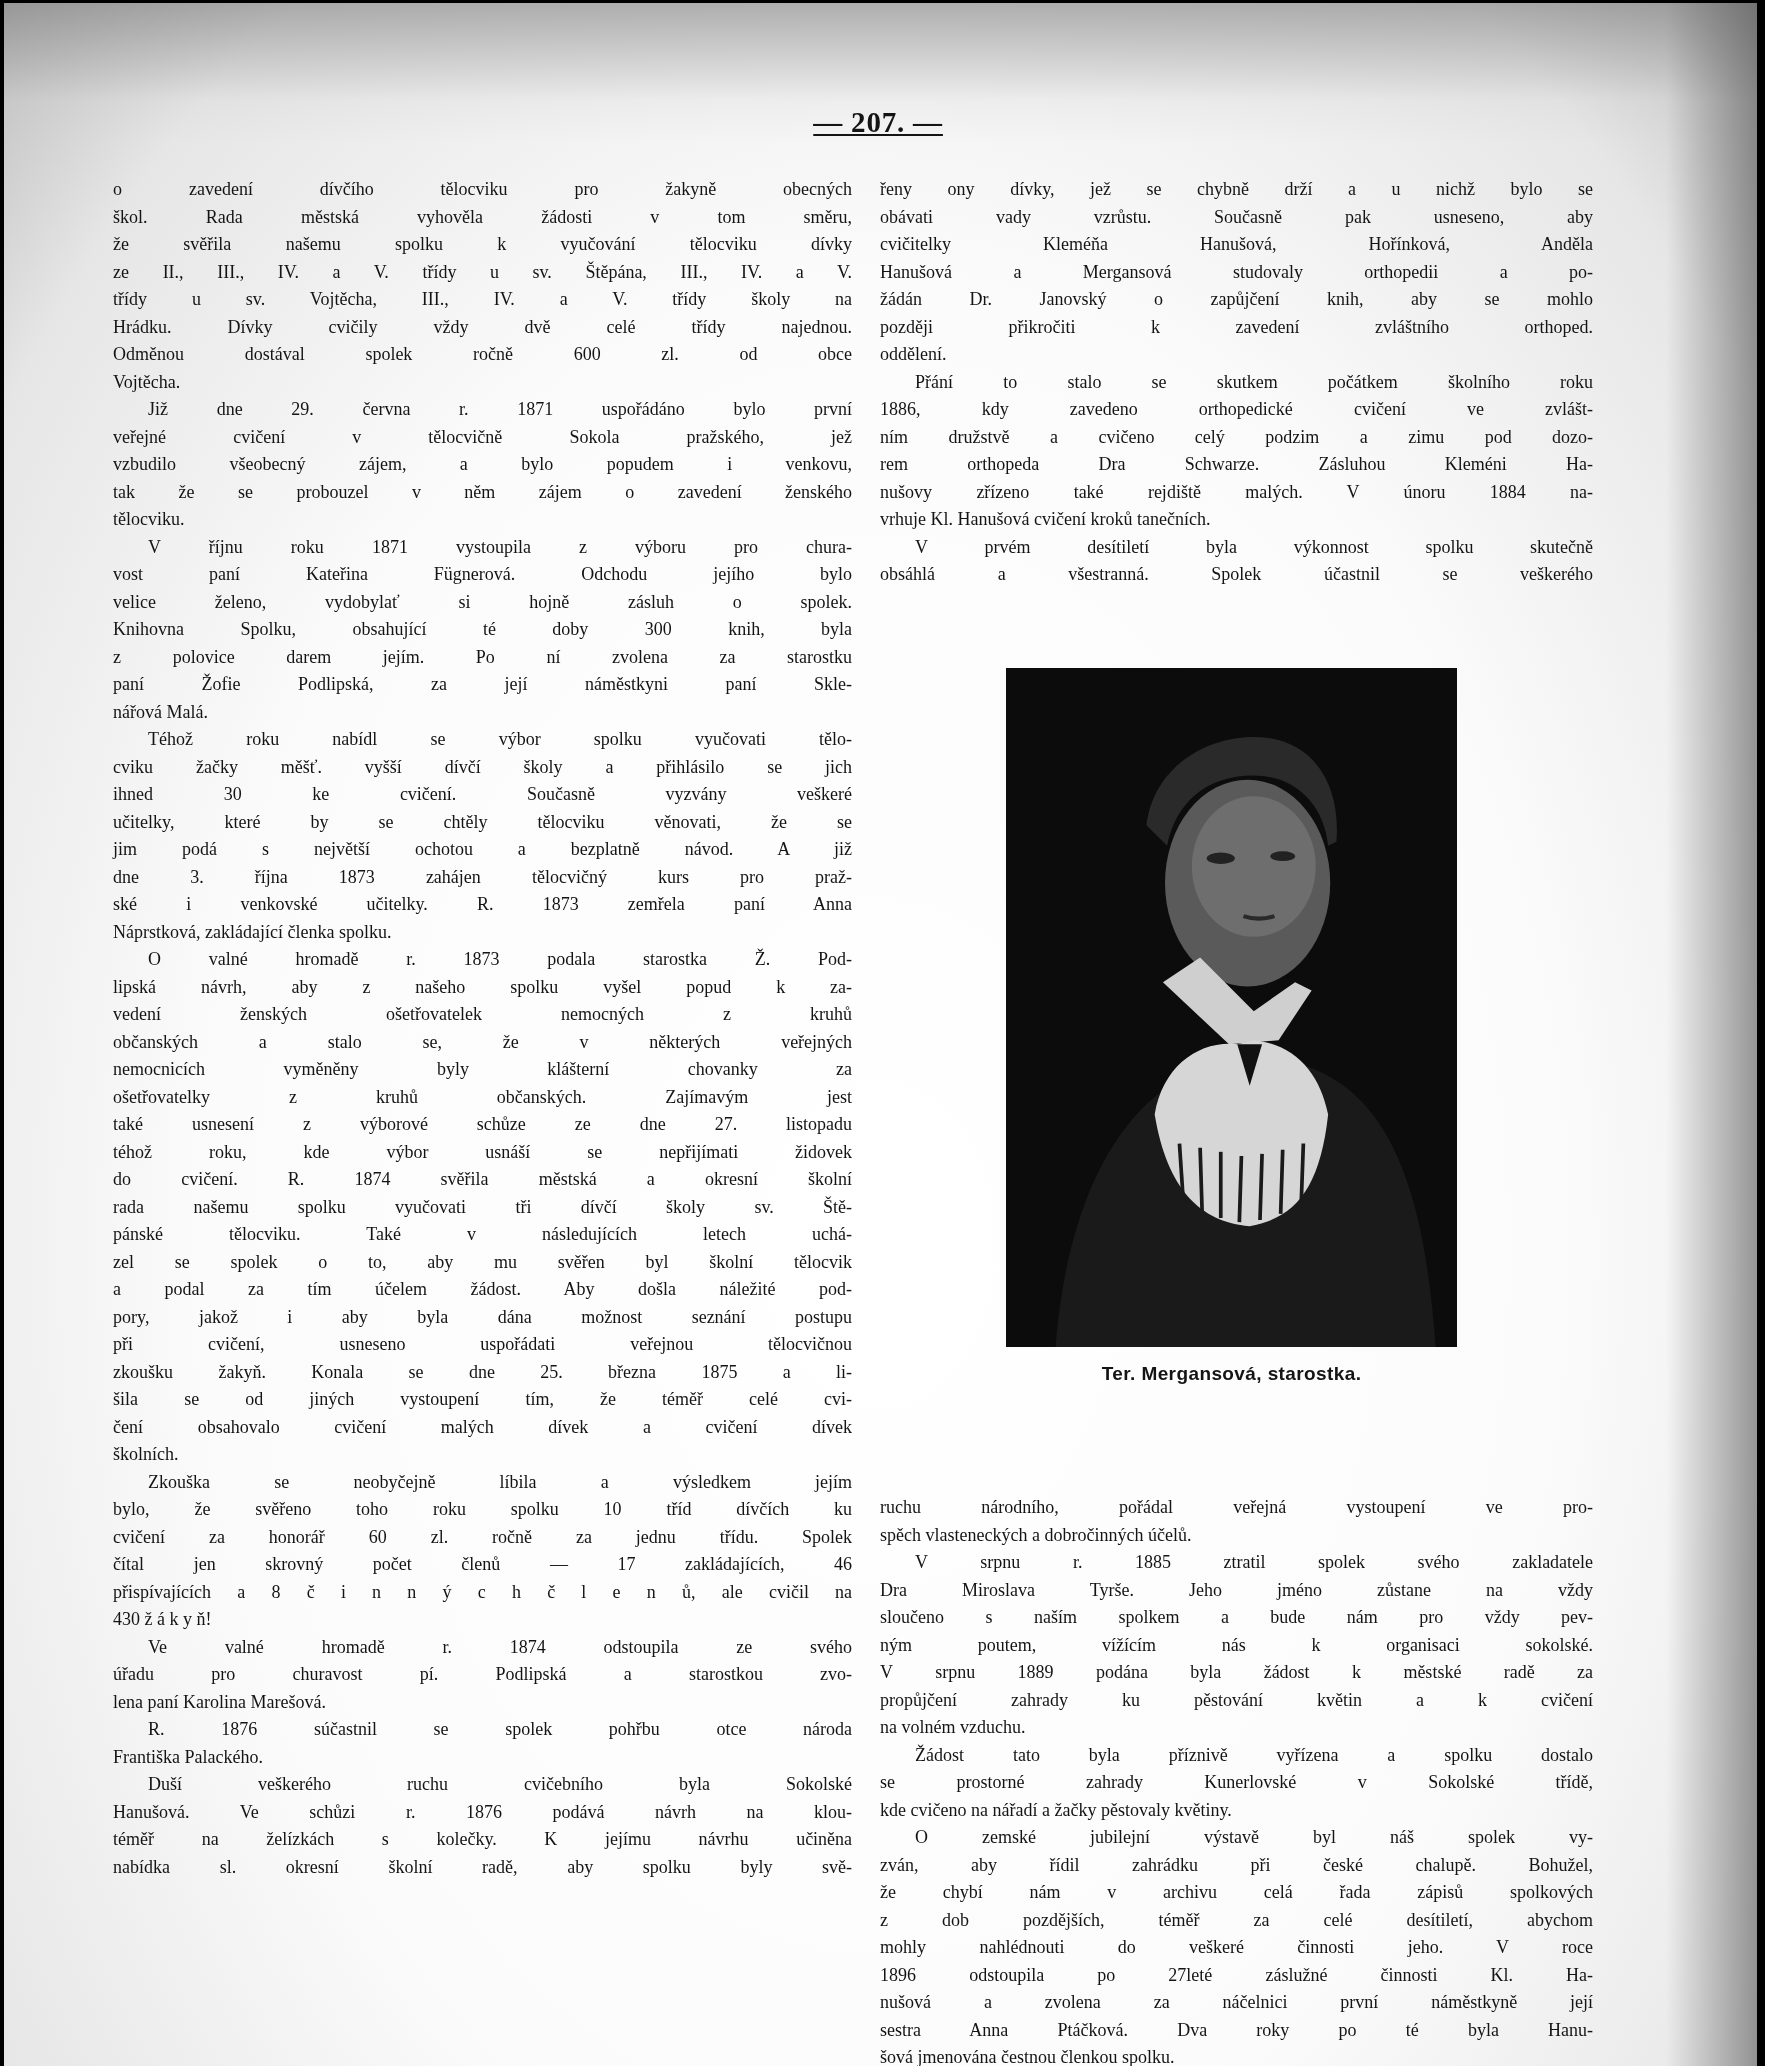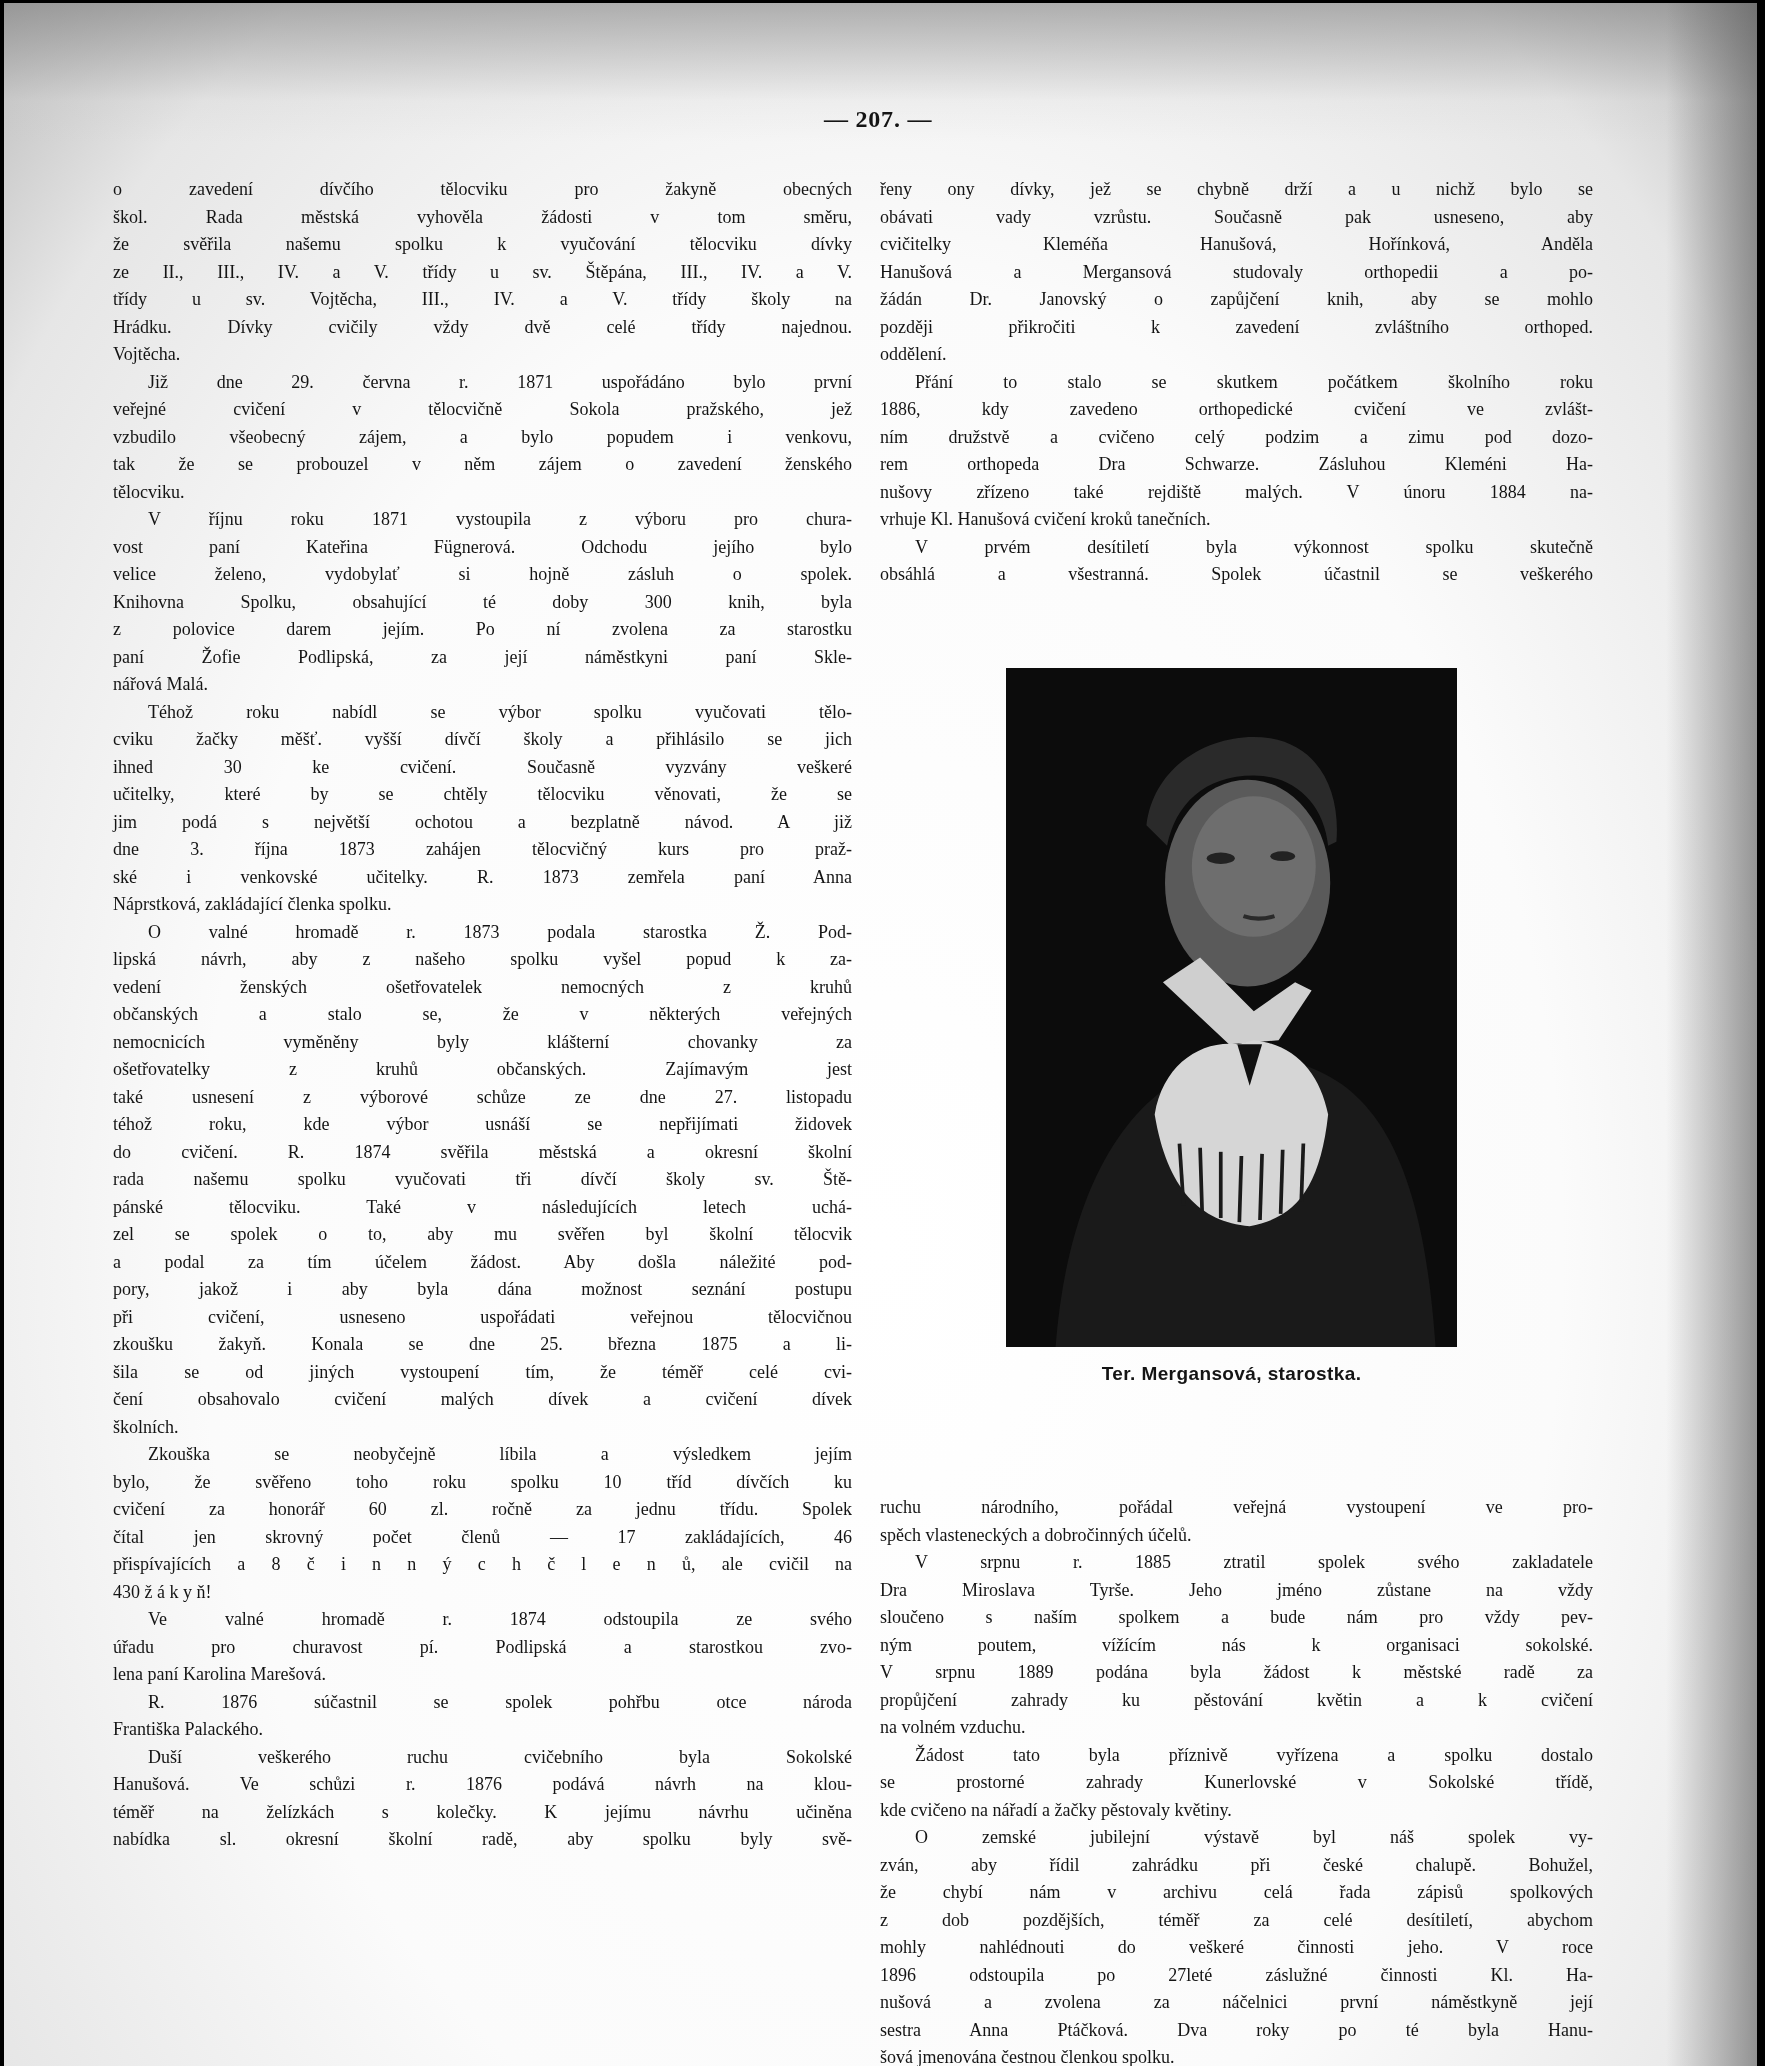--- a/index.html
+++ b/index.html
@@ -20,21 +20,21 @@
     background: linear-gradient(to bottom, rgba(120,120,120,0.55), rgba(200,200,200,0.15) 70%, rgba(255,255,255,0));
     pointer-events: none;
   }
   .page::after {
     content: ""; position: absolute; top: 0; bottom: 0; right: 0; width: 91px;
     background: linear-gradient(to left, rgba(90,90,90,0.6), rgba(255,255,255,0));
     pointer-events: none;
   }
   .page-number {
     position: absolute; left: 785px; top: 103px; width: 178px; text-align: center;
-    font-weight: bold; font-size: 24px; letter-spacing: 0.8px;
+    font-weight: bold; font-size: 29px; letter-spacing: 0.8px; text-decoration: underline;
   }
   .column {
     position: absolute; top: 173px;
     font-size: 18px; line-height: 27.5px;
     text-align: justify;
   }
   .col-left { left: 109px; width: 739px; }
   .col-right-top { left: 876px; width: 713px; }
   .col-right-bottom { left: 876px; top: 1491px; width: 713px; }
   .line { display: block; white-space: nowrap; text-align-last: justify; height: 27.5px; }
@@ -59,20 +59,21 @@
   <div class="page-number">— 207. —</div>
 
   <div class="column col-left">
       <div>
         <span class="line">o zavedení dívčího tělocviku pro žakyně obecných</span>
         <span class="line">škol. Rada městská vyhověla žádosti v tom směru,</span>
         <span class="line">že svěřila našemu spolku k vyučování tělocviku dívky</span>
         <span class="line">ze II., III., IV. a V. třídy u sv. Štěpána, III., IV. a V.</span>
         <span class="line">třídy u sv. Vojtěcha, III., IV. a V. třídy školy na</span>
         <span class="line">Hrádku. Dívky cvičily vždy dvě celé třídy najednou.</span>
+        <span class="line">Odměnou dostával spolek ročně 600 zl. od obce</span>
         <span class="line last">Vojtěcha.</span>
       </div>
       <div>
         <span class="line indent">Již dne 29. června r. 1871 uspořádáno bylo první</span>
         <span class="line">veřejné cvičení v tělocvičně Sokola pražského, jež</span>
         <span class="line">vzbudilo všeobecný zájem, a bylo popudem i venkovu,</span>
         <span class="line">tak že se probouzel v něm zájem o zavedení ženského</span>
         <span class="line last">tělocviku.</span>
       </div>
       <div>

